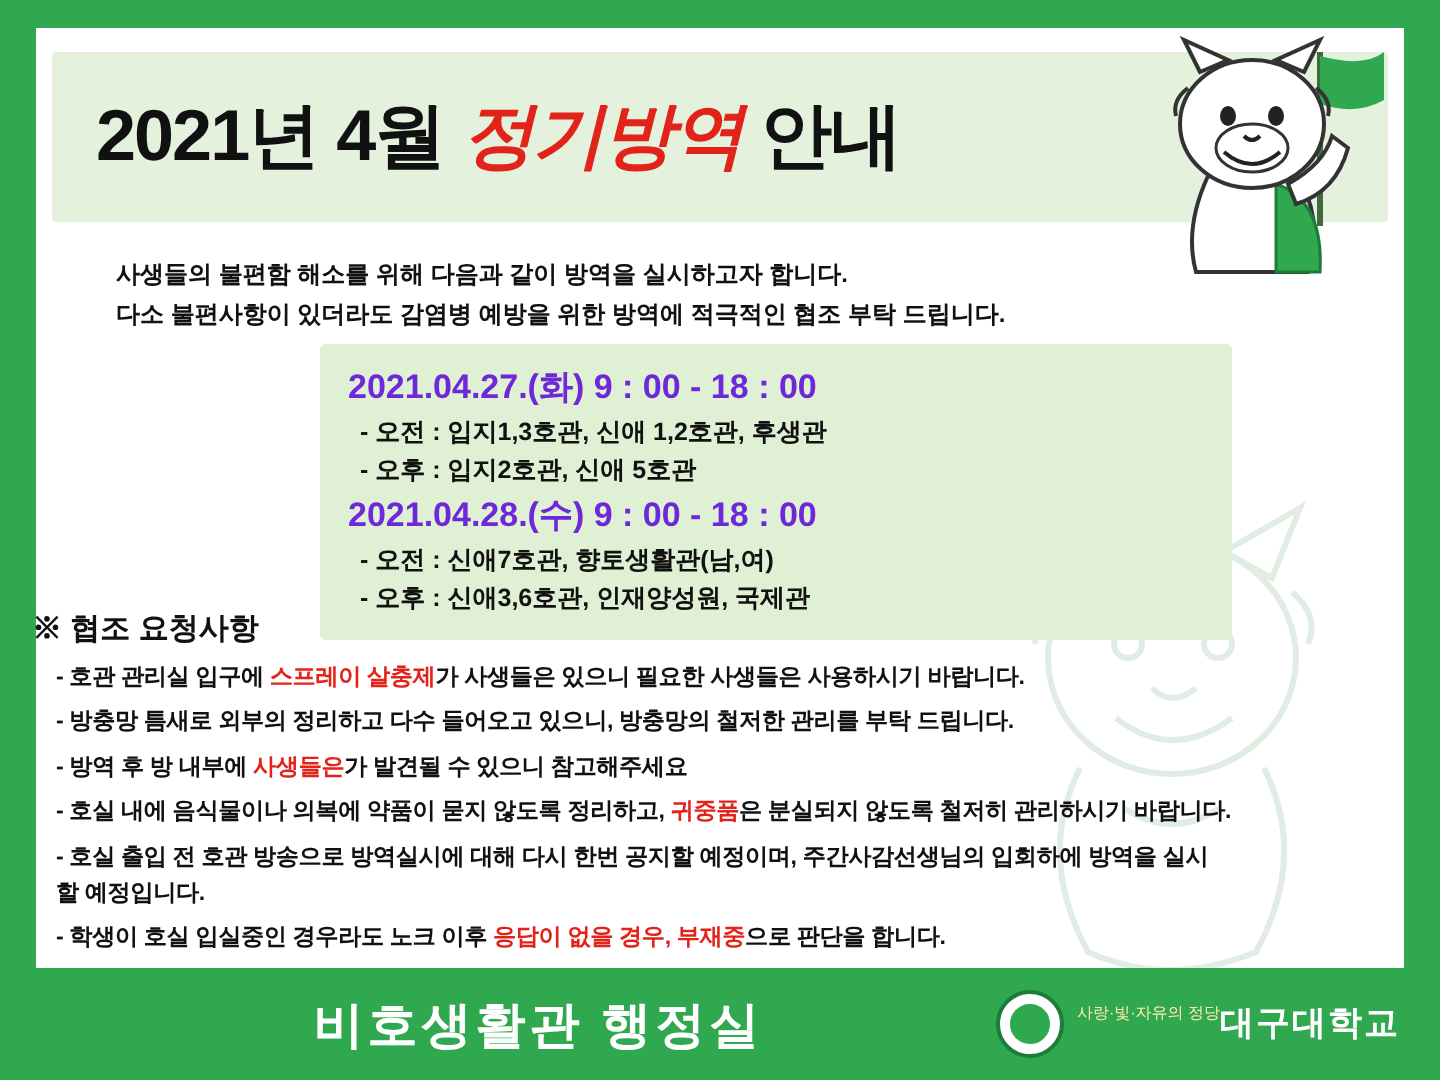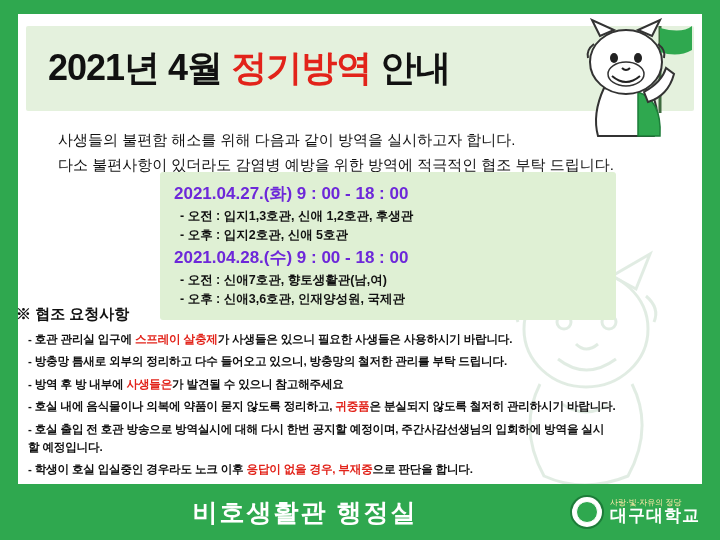--- a/index.html
+++ b/index.html
@@ -76,21 +76,20 @@
   .uni-emblem .inner {
     width: 22px;
     height: 22px;
     border-radius: 50%;
     background: #2fa84f;
     border: 1px solid #ffffff;
     box-sizing: border-box;
   }
   .brand-text {
     display: flex;
-    flex-direction: column;
     line-height: 1.05;
   }
   .brand-slogan {
     color: #ffe9a8;
     font-size: 8px;
     letter-spacing: 0px;
   }
   .brand-name {
     color: #ffffff;
     font-size: 17px;
@@ -124,39 +123,40 @@
     left: 48px;
     top: 44px;
     font-size: 36px;
     font-weight: bold;
     color: #111111;
     letter-spacing: -1px;
     white-space: nowrap;
   }
   .headline .accent {
     color: #e2231a;
+    font-style: italic;
   }
 
   
   .mascot {
     position: absolute;
     right: 20px;
     top: 18px;
     width: 140px;
     height: 120px;
   }
 
   
   .intro {
     position: absolute;
     left: 58px;
     top: 128px;
     width: 620px;
-    font-size: 15px;
-    font-weight: normal;
+    font-size: 12px;
+    font-weight: bold;
     color: #111111;
     line-height: 1.65;
   }
 
   
   .schedule-panel {
     position: absolute;
     left: 160px;
     top: 172px;
     width: 456px;

